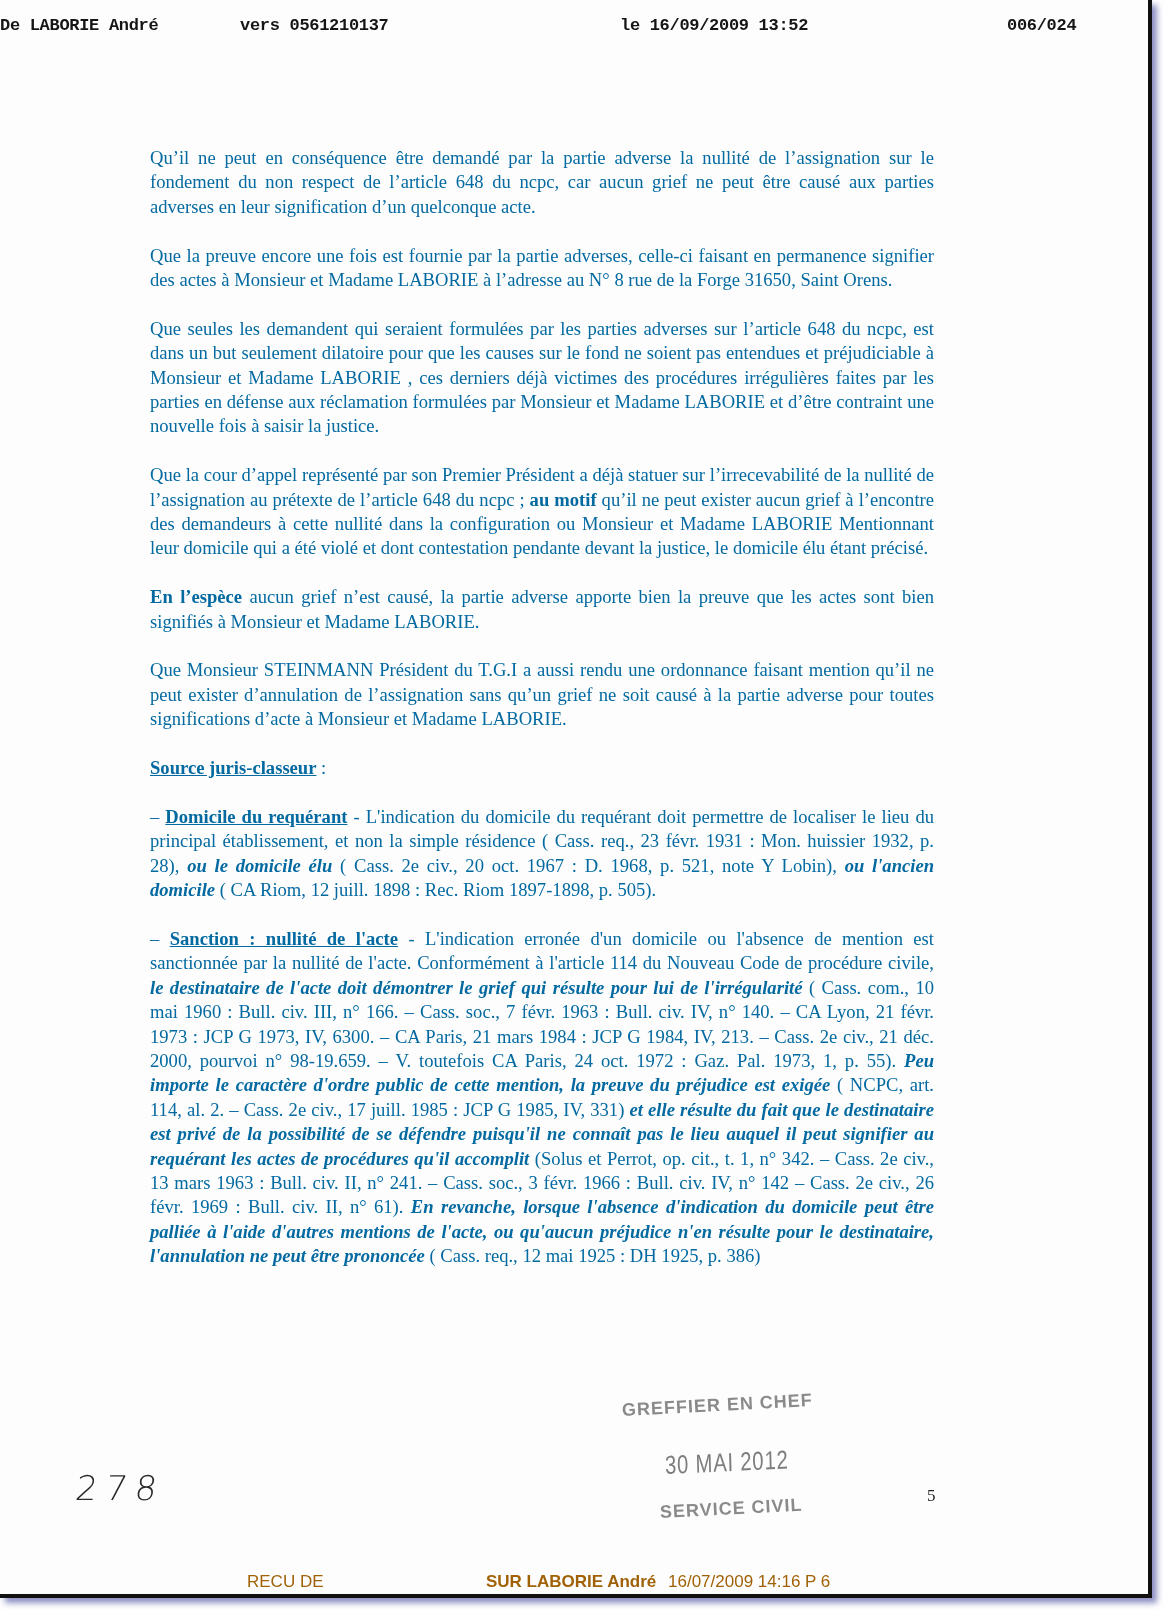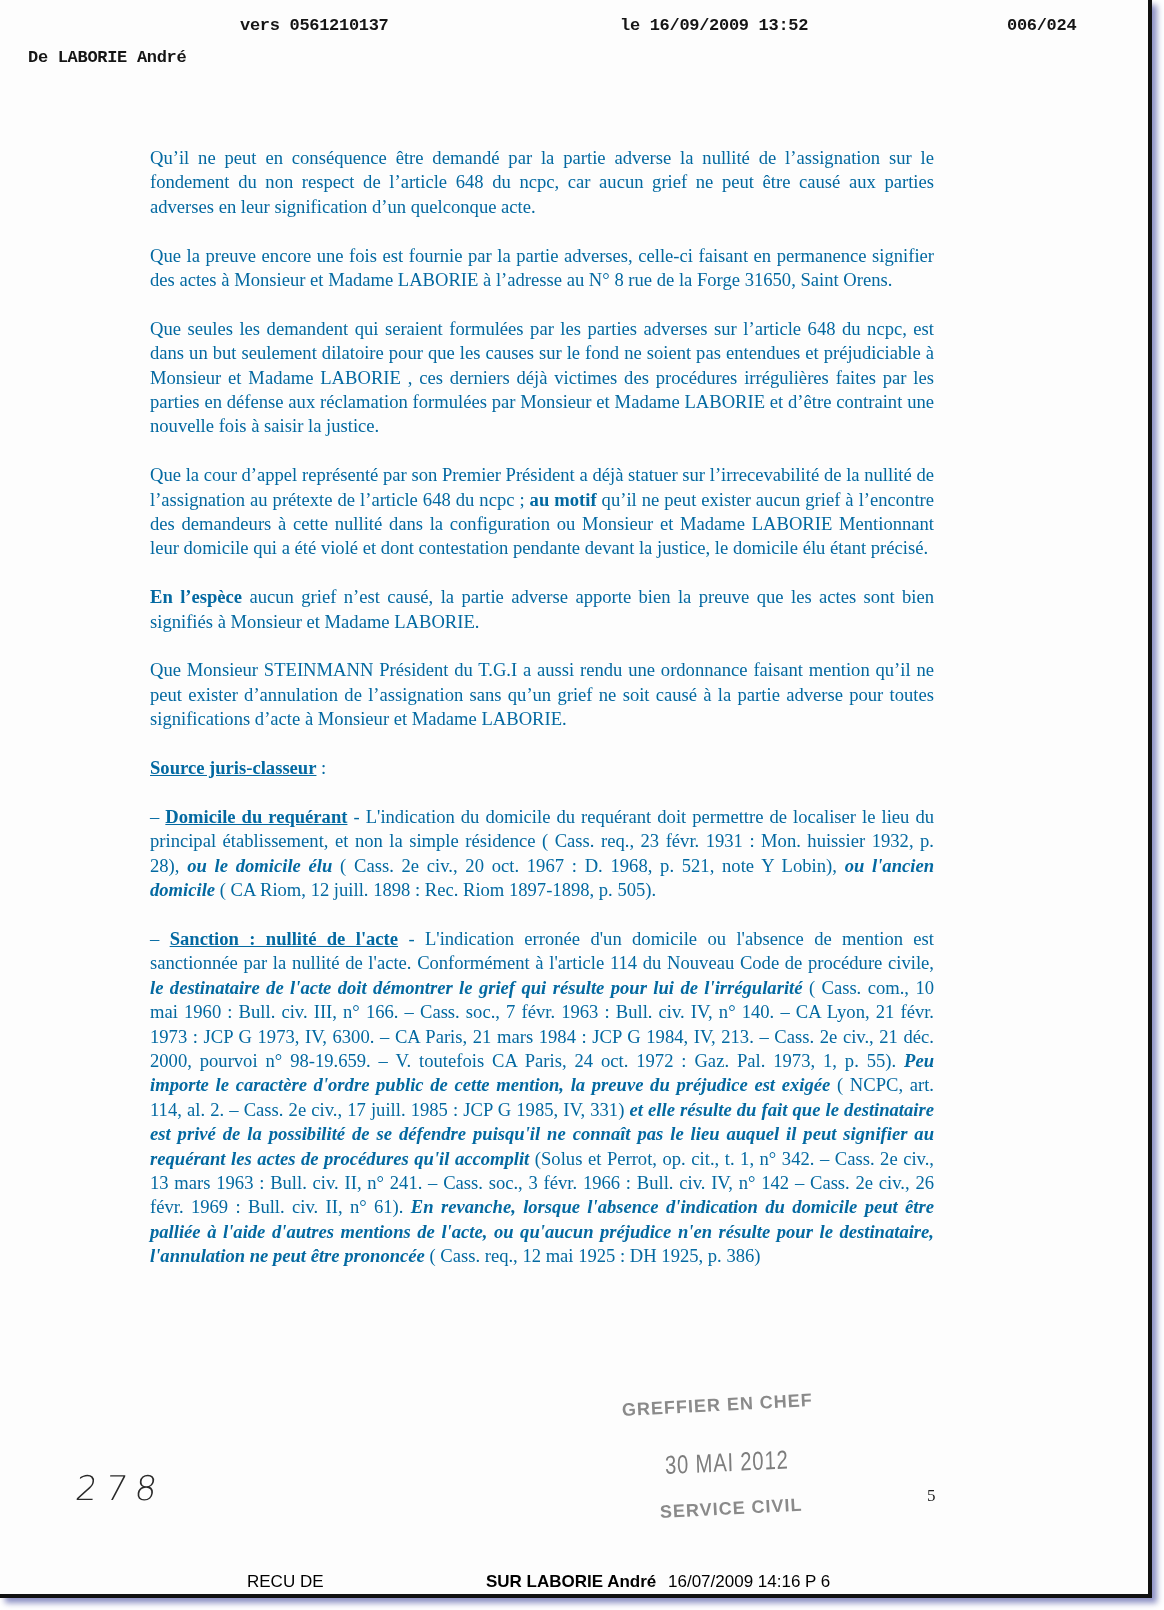--- a/index.html
+++ b/index.html
@@ -32,21 +32,21 @@
       left: 0;
       width: 1140px;
       height: 24px;
       font-family: "Liberation Mono", "DejaVu Sans Mono", monospace;
       font-weight: bold;
       font-size: 17px;
       color: #151515;
       letter-spacing: -0.3px;
     }
     .fax-header span { position: absolute; white-space: nowrap; }
-    .fh-sender { left: 28px; margin-top: 32px; }
+    .fh-sender { left: 0; }
     .fh-to { left: 240px; }
     .fh-date { left: 620px; }
     .fh-page { left: 1007px; }
 
     .body-text {
       position: absolute;
       left: 150px;
       top: 146px;
       width: 784px;
       font-family: "Liberation Serif", "DejaVu Serif", serif;
@@ -115,21 +115,21 @@
       transform: skewX(-8deg);
     }
     .fax-footer {
       position: absolute;
       top: 1572px;
       left: 0;
       width: 1140px;
       height: 22px;
       font-family: "Liberation Sans", "DejaVu Sans", sans-serif;
       font-size: 17px;
-      color: #000000;
+      color: #a16207;
     }
     .fax-footer span { position: absolute; white-space: nowrap; }
     .ff-recu { left: 247px; }
     .ff-sur { left: 486px; font-weight: bold; }
     .ff-date { left: 668px; }
   </style>
 </head>
 <body>
 
 <div class="page">

